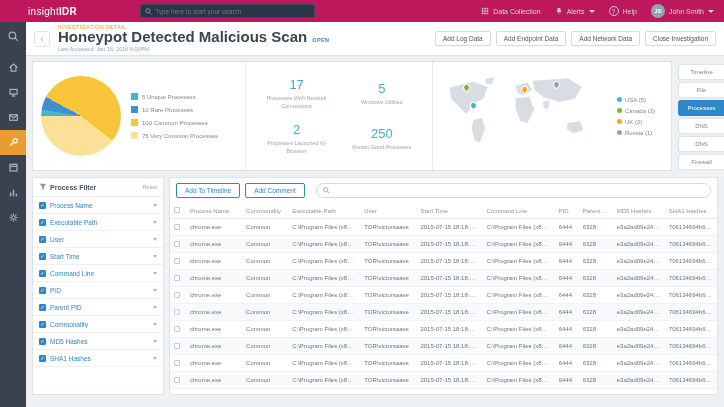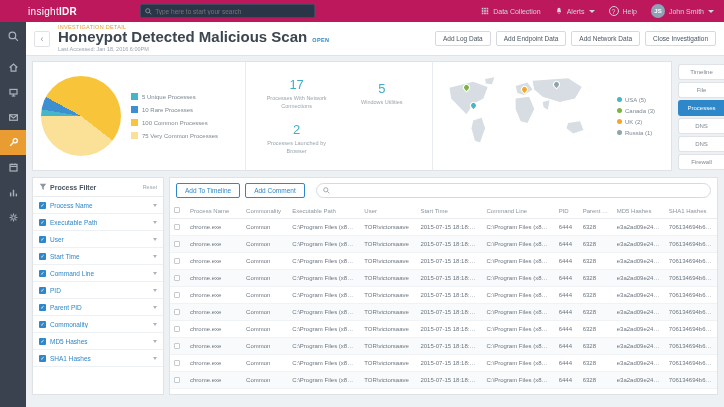--- a/index.html
+++ b/index.html
@@ -233,20 +233,24 @@
               <div class="lbl">Processes With Network Connections</div>
             </div>
             <div class="stat">
               <div class="num">5</div>
               <div class="lbl">Windows Utilities</div>
             </div>
             <div class="stat">
               <div class="num">2</div>
               <div class="lbl">Processes Launched by Browser</div>
             </div>
+            <div class="stat">
+              <div class="num">250</div>
+              <div class="lbl">Known Good Processes</div>
+            </div>
           </div>
         <div class="sum-sec sec-map">
           <div class="map-wrap" id="map-wrap">
             <svg viewBox="0 0 200 100" preserveAspectRatio="none">
               <g fill="#d7dde2">
                 <path d="M10,18 L38,11 L55,17 L50,30 L38,36 L30,48 L22,40 L12,30 Z"></path>
                 <path d="M38,55 L48,52 L52,64 L46,80 L40,78 L36,64 Z"></path>
                 <path d="M52,8 L63,6 L60,14 L53,13 Z"></path>
                 <path d="M88,16 L102,12 L108,20 L98,26 L90,24 Z"></path>
                 <path d="M88,30 L104,28 L110,42 L102,58 L94,56 L88,42 Z"></path>

